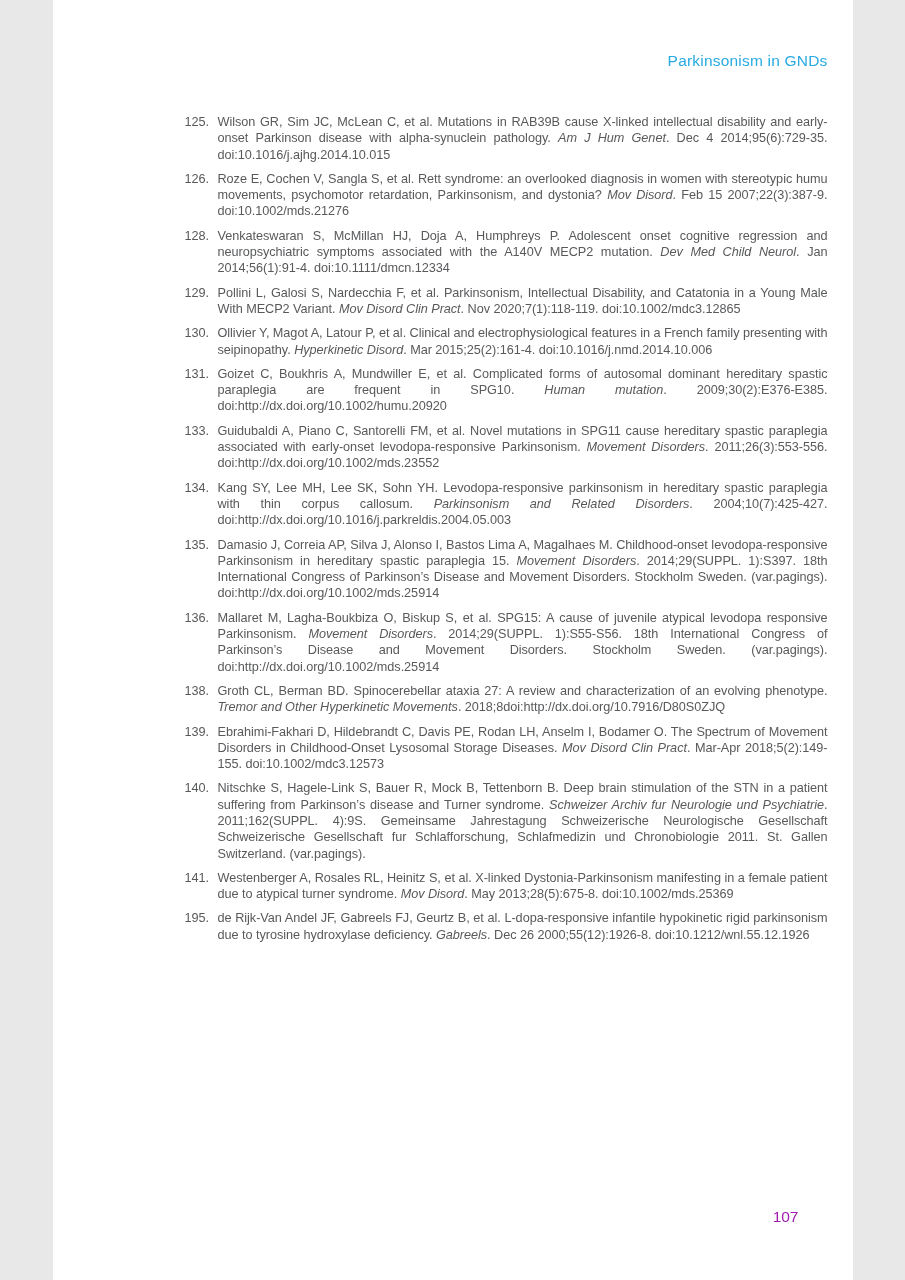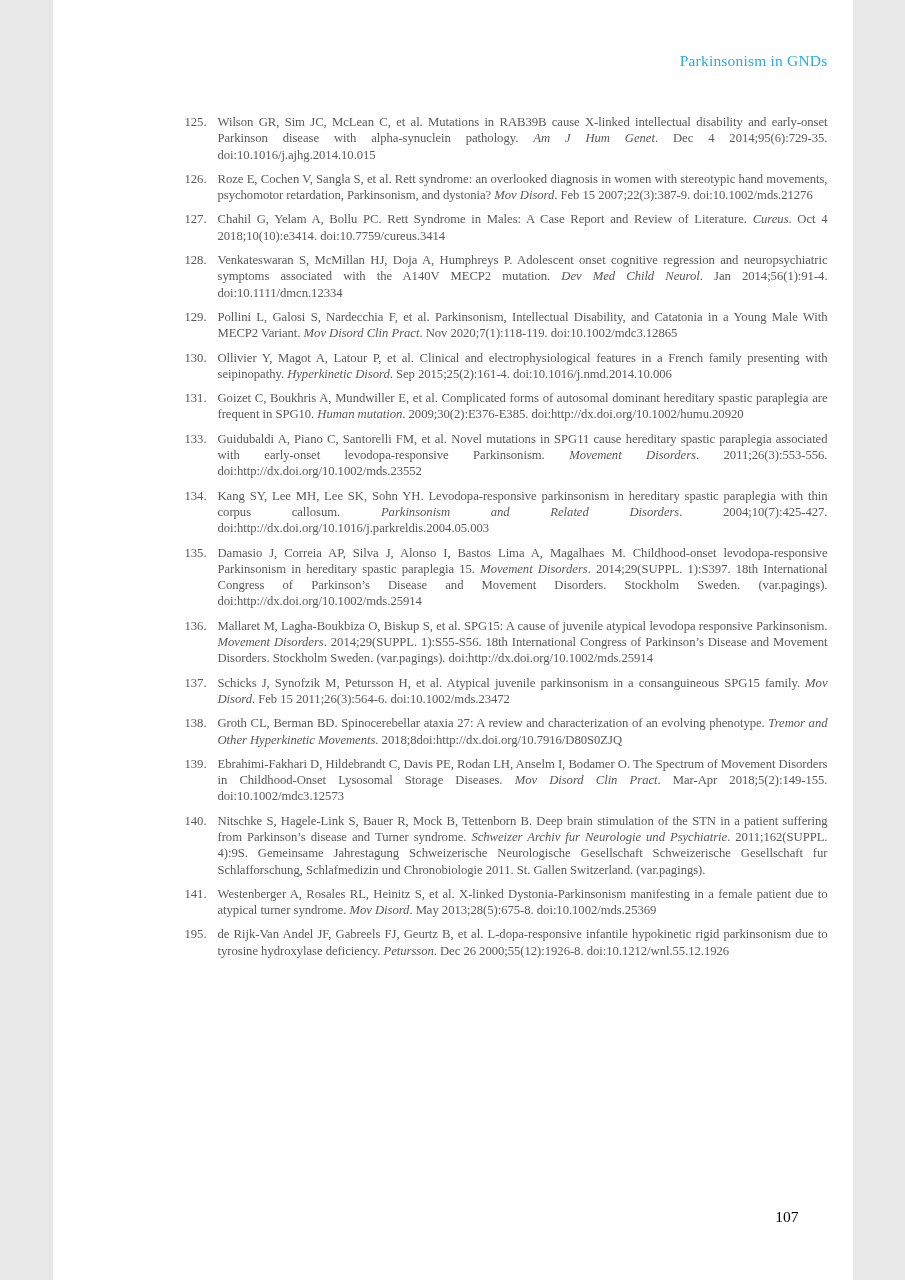--- a/index.html
+++ b/index.html
@@ -2,21 +2,21 @@
 <html><head>
 <meta charset="utf-8">
 <style>
   html,body { margin:0; padding:0; background:#e8e8e8; }
   .page {
     position:relative;
     width:800px; height:1280px;
     margin:0 auto;
     background:#ffffff;
     overflow:hidden;
-    font-family:Liberation Serif, serif;
+    font-family:Liberation Sans, sans-serif;
     color:#58595B;
   }
   .running-header {
     position:absolute;
     top:52px; left:132px; width:643px;
     text-align:right;
     font-size:15.5px;
     letter-spacing:0.2px;
     color:#29ABE2;
   }
@@ -52,48 +52,46 @@
   .chapter-tab-label {
     color:#ffffff;
     font-size:36px;
     line-height:1;
     margin-right:14px; 
   }
   .page-number {
     position:absolute;
     top:1208px; right:54px;
     font-size:15.5px;
-    color:#000000;
+    color:#a21caf;
   }
 </style>
 </head>
 <body>
 
 <div class="page">
 
   <div class="running-header">Parkinsonism in GNDs</div>
 
   <div class="ref-list">
       <div class="ref"><span class="ref-num">125.</span><span><span>Wilson GR, Sim JC, McLean C, et al. Mutations in RAB39B cause X-linked intellectual disability and early-onset Parkinson disease with alpha-synuclein pathology. </span><span class="it">Am J Hum Genet</span><span>. Dec 4 2014;95(6):729-35. doi:10.1016/j.ajhg.2014.10.015</span></span></div>
-      <div class="ref"><span class="ref-num">126.</span><span><span>Roze E, Cochen V, Sangla S, et al. Rett syndrome: an overlooked diagnosis in women with stereotypic hand movements, psychomotor retardation, Parkinsonism, and dystonia? </span><span class="it">Mov Disord</span><span>. Feb 15 2007;22(3):387-9. doi:10.1002/mds.21276</span></span></div>
-      <div class="ref"><span class="ref-num">127.</span><span><span>Chahil G, Yelam A, Bollu PC. Rett Syndrome in Males: A Case Report and Review of Literature. </span><span class="it">Cureus</span><span>. Oct 4 2018;10(10):e3414. doi:10.7759/cureus.3414</span></span></div>
+      <div class="ref"><span class="ref-num">126.</span><span><span>Roze E, Cochen V, Sangla S, et al. Rett syndrome: an overlooked diagnosis in women with stereotypic humu movements, psychomotor retardation, Parkinsonism, and dystonia? </span><span class="it">Mov Disord</span><span>. Feb 15 2007;22(3):387-9. doi:10.1002/mds.21276</span></span></div>
       <div class="ref"><span class="ref-num">128.</span><span><span>Venkateswaran S, McMillan HJ, Doja A, Humphreys P. Adolescent onset cognitive regression and neuropsychiatric symptoms associated with the A140V MECP2 mutation. </span><span class="it">Dev Med Child Neurol</span><span>. Jan 2014;56(1):91-4. doi:10.1111/dmcn.12334</span></span></div>
       <div class="ref"><span class="ref-num">129.</span><span><span>Pollini L, Galosi S, Nardecchia F, et al. Parkinsonism, Intellectual Disability, and Catatonia in a Young Male With MECP2 Variant. </span><span class="it">Mov Disord Clin Pract</span><span>. Nov 2020;7(1):118-119. doi:10.1002/mdc3.12865</span></span></div>
-      <div class="ref"><span class="ref-num">130.</span><span><span>Ollivier Y, Magot A, Latour P, et al. Clinical and electrophysiological features in a French family presenting with seipinopathy. </span><span class="it">Hyperkinetic Disord</span><span>. Sep 2015;25(2):161-4. doi:10.1016/j.nmd.2014.10.006</span></span></div>
+      <div class="ref"><span class="ref-num">130.</span><span><span>Ollivier Y, Magot A, Latour P, et al. Clinical and electrophysiological features in a French family presenting with seipinopathy. </span><span class="it">Hyperkinetic Disord</span><span>. Mar 2015;25(2):161-4. doi:10.1016/j.nmd.2014.10.006</span></span></div>
       <div class="ref"><span class="ref-num">131.</span><span><span>Goizet C, Boukhris A, Mundwiller E, et al. Complicated forms of autosomal dominant hereditary spastic paraplegia are frequent in SPG10. </span><span class="it">Human mutation</span><span>. 2009;30(2):E376-E385. doi:http://dx.doi.org/10.1002/humu.20920</span></span></div>
       <div class="ref"><span class="ref-num">133.</span><span><span>Guidubaldi A, Piano C, Santorelli FM, et al. Novel mutations in SPG11 cause hereditary spastic paraplegia associated with early-onset levodopa-responsive Parkinsonism. </span><span class="it">Movement Disorders</span><span>. 2011;26(3):553-556. doi:http://dx.doi.org/10.1002/mds.23552</span></span></div>
       <div class="ref"><span class="ref-num">134.</span><span><span>Kang SY, Lee MH, Lee SK, Sohn YH. Levodopa-responsive parkinsonism in hereditary spastic paraplegia with thin corpus callosum. </span><span class="it">Parkinsonism and Related Disorders</span><span>. 2004;10(7):425-427. doi:http://dx.doi.org/10.1016/j.parkreldis.2004.05.003</span></span></div>
       <div class="ref"><span class="ref-num">135.</span><span><span>Damasio J, Correia AP, Silva J, Alonso I, Bastos Lima A, Magalhaes M. Childhood-onset levodopa-responsive Parkinsonism in hereditary spastic paraplegia 15. </span><span class="it">Movement Disorders</span><span>. 2014;29(SUPPL. 1):S397. 18th International Congress of Parkinson’s Disease and Movement Disorders. Stockholm Sweden. (var.pagings). doi:http://dx.doi.org/10.1002/mds.25914</span></span></div>
       <div class="ref"><span class="ref-num">136.</span><span><span>Mallaret M, Lagha-Boukbiza O, Biskup S, et al. SPG15: A cause of juvenile atypical levodopa responsive Parkinsonism. </span><span class="it">Movement Disorders</span><span>. 2014;29(SUPPL. 1):S55-S56. 18th International Congress of Parkinson’s Disease and Movement Disorders. Stockholm Sweden. (var.pagings). doi:http://dx.doi.org/10.1002/mds.25914</span></span></div>
-      <div class="ref"><span class="ref-num">137.</span><span><span>Schicks J, Synofzik M, Petursson H, et al. Atypical juvenile parkinsonism in a consanguineous SPG15 family. </span><span class="it">Mov Disord</span><span>. Feb 15 2011;26(3):564-6. doi:10.1002/mds.23472</span></span></div>
       <div class="ref"><span class="ref-num">138.</span><span><span>Groth CL, Berman BD. Spinocerebellar ataxia 27: A review and characterization of an evolving phenotype. </span><span class="it">Tremor and Other Hyperkinetic Movements</span><span>. 2018;8doi:http://dx.doi.org/10.7916/D80S0ZJQ</span></span></div>
       <div class="ref"><span class="ref-num">139.</span><span><span>Ebrahimi-Fakhari D, Hildebrandt C, Davis PE, Rodan LH, Anselm I, Bodamer O. The Spectrum of Movement Disorders in Childhood-Onset Lysosomal Storage Diseases. </span><span class="it">Mov Disord Clin Pract</span><span>. Mar-Apr 2018;5(2):149-155. doi:10.1002/mdc3.12573</span></span></div>
       <div class="ref"><span class="ref-num">140.</span><span><span>Nitschke S, Hagele-Link S, Bauer R, Mock B, Tettenborn B. Deep brain stimulation of the STN in a patient suffering from Parkinson’s disease and Turner syndrome. </span><span class="it">Schweizer Archiv fur Neurologie und Psychiatrie</span><span>. 2011;162(SUPPL. 4):9S. Gemeinsame Jahrestagung Schweizerische Neurologische Gesellschaft Schweizerische Gesellschaft fur Schlafforschung, Schlafmedizin und Chronobiologie 2011. St. Gallen Switzerland. (var.pagings).</span></span></div>
       <div class="ref"><span class="ref-num">141.</span><span><span>Westenberger A, Rosales RL, Heinitz S, et al. X-linked Dystonia-Parkinsonism manifesting in a female patient due to atypical turner syndrome. </span><span class="it">Mov Disord</span><span>. May 2013;28(5):675-8. doi:10.1002/mds.25369</span></span></div>
-      <div class="ref"><span class="ref-num">195.</span><span><span>de Rijk-Van Andel JF, Gabreels FJ, Geurtz B, et al. L-dopa-responsive infantile hypokinetic rigid parkinsonism due to tyrosine hydroxylase deficiency. </span><span class="it">Petursson</span><span>. Dec 26 2000;55(12):1926-8. doi:10.1212/wnl.55.12.1926</span></span></div>
+      <div class="ref"><span class="ref-num">195.</span><span><span>de Rijk-Van Andel JF, Gabreels FJ, Geurtz B, et al. L-dopa-responsive infantile hypokinetic rigid parkinsonism due to tyrosine hydroxylase deficiency. </span><span class="it">Gabreels</span><span>. Dec 26 2000;55(12):1926-8. doi:10.1212/wnl.55.12.1926</span></span></div>
     </div>
 
   <div class="chapter-tab">
     <span class="chapter-tab-label">2</span>
   </div>
 
   <div class="page-number">107</div>
 
 </div>
 

